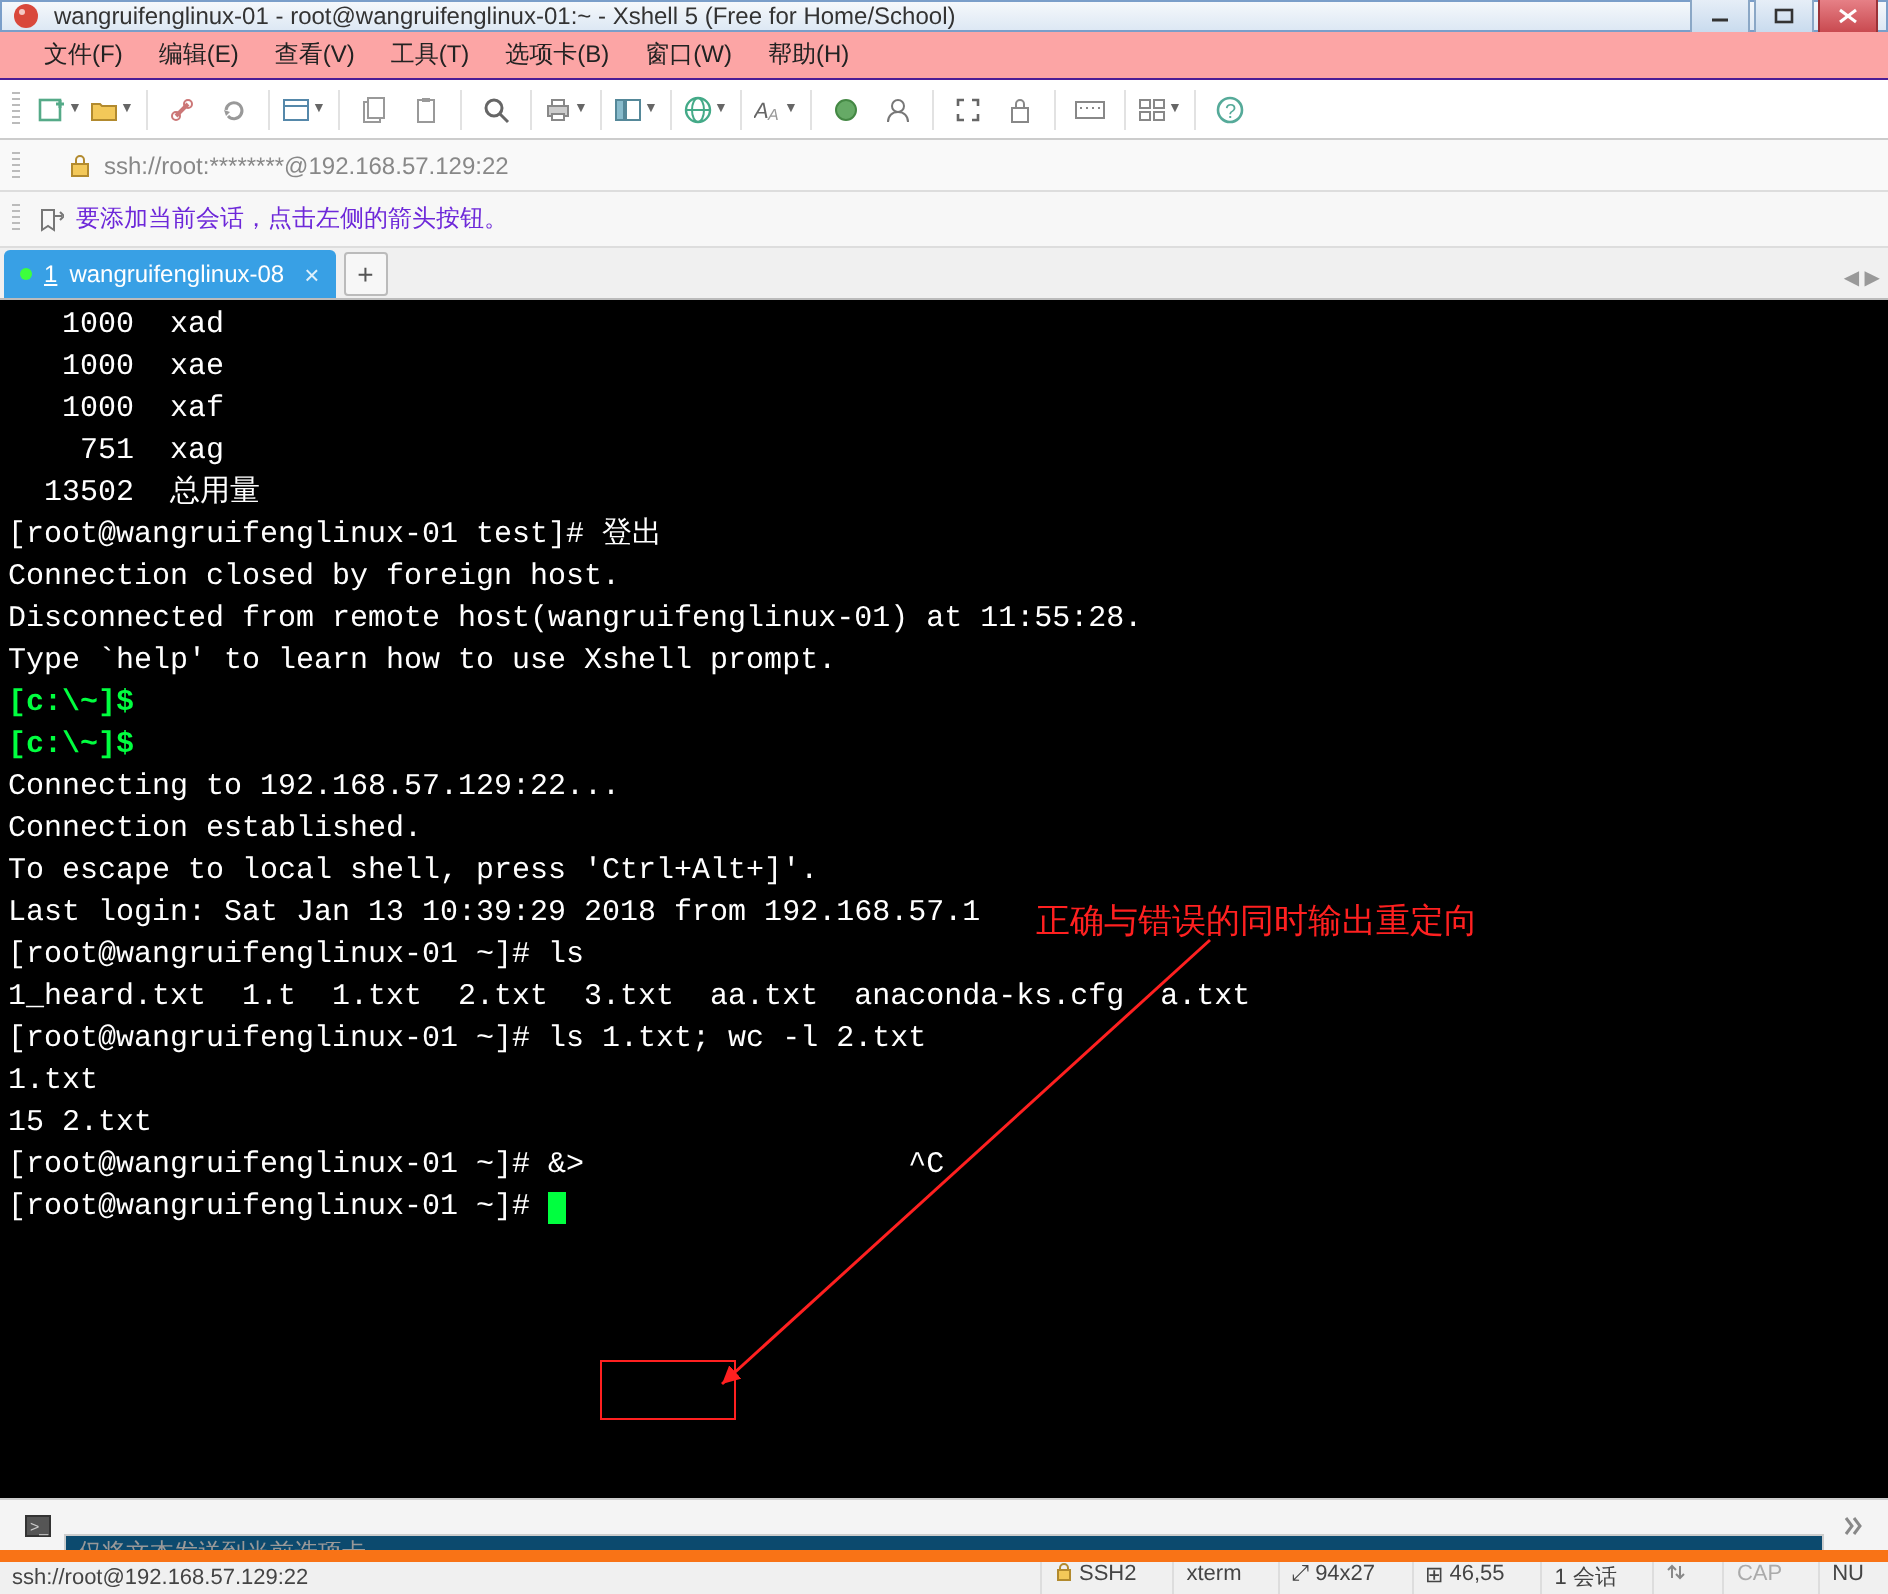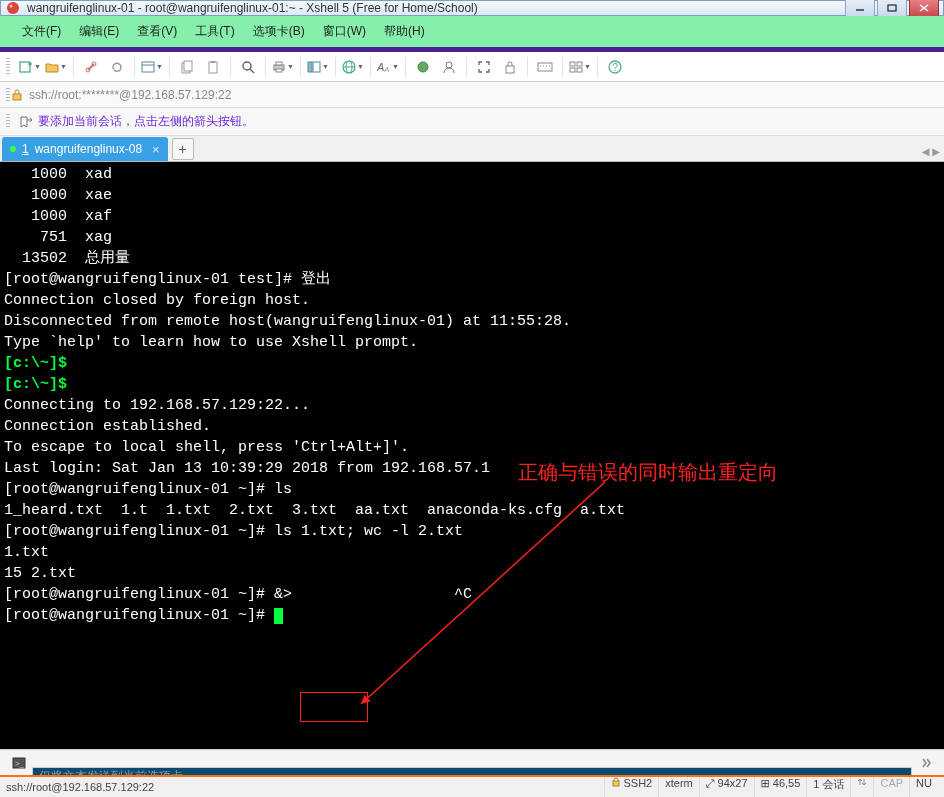--- a/index.html
+++ b/index.html
@@ -9,61 +9,61 @@
 .titlebar { height: 16px; background: linear-gradient(to bottom, #f5f8fb, #dde8f4); border: 1px solid #7a9ec9; display: flex; align-items: center; padding: 0 4px; }
 .titlebar .app-icon { width: 16px; height: 16px; margin-right: 6px; display:flex; align-items:center; justify-content:center;}
 .titlebar .title-text { flex: 1; color: #333; font-size: 12px; }
 .titlebar .win-btns { display: flex; gap: 2px; }
 .titlebar .win-btn { width: 30px; height: 18px; display: flex; align-items: center; justify-content: center; font-size: 12px; cursor: default; }
 .titlebar .minimize { background: linear-gradient(to bottom,#e6eef7,#c9dbee); border:1px solid #8aa7c6;}
 .titlebar .maximize { background: linear-gradient(to bottom,#e6eef7,#c9dbee); border:1px solid #8aa7c6;}
 .titlebar .close { background: linear-gradient(to bottom,#e68086,#c94a50); border:1px solid #9a3237; color:#fff;}
 
 
-.menubar { height: 36px; background: #86efac; border-bottom: 5px solid #4c1d95; display: flex; align-items: center; padding: 0 18px; gap: 10px; }
+.menubar { height: 24px; background: #fca5a5; border-bottom: 1px solid #4c1d95; display: flex; align-items: center; padding: 0 18px; gap: 10px; }
 .menubar span { font-size: 12px; color: #222; padding: 3px 4px; }
 
 
 .toolbar { height: 30px; background: #fff; border-bottom: 1px solid #ccc; display: flex; align-items: center; padding: 0 10px 0 18px; gap: 2px; position:relative;}
 .toolbar::before { content:""; position:absolute; left:6px; top:6px; bottom:6px; width:4px; background: repeating-linear-gradient(to bottom,#bbb 0 1px,transparent 1px 3px);}
 .toolbar .tb-btn { width: 24px; height: 22px; display:flex; align-items:center; justify-content:center; color:#555; position:relative;}
 .toolbar .sep { width:1px; height:20px; background:#e2e2e2; margin:0 3px;}
 .arrow-down { font-size:7px; margin-left:1px; color:#666;}
 
 
-.addrbar { height: 26px; background: #f9f9f9; border-bottom: 1px solid #ddd; display:flex; align-items:center; padding: 0 12px 0 11px; gap:6px; color:#888; font-size:12px; position:relative;}
+.addrbar { height: 26px; background: #f9f9f9; border-bottom: 1px solid #ddd; display:flex; align-items:center; padding: 0 12px 0 34px; gap:6px; color:#888; font-size:12px; position:relative;}
 .addrbar::before { content:""; position:absolute; left:6px; top:6px; bottom:6px; width:4px; background: repeating-linear-gradient(to bottom,#bbb 0 1px,transparent 1px 3px);}
 
 
 .hintbar { height: 28px; background: #f7f7f7; border-bottom: 1px solid #ddd; display:flex; align-items:center; padding:0 12px 0 18px; color:#6d28d9; font-size:12px; gap:6px; position:relative;}
 .hintbar::before { content:""; position:absolute; left:6px; top:6px; bottom:6px; width:4px; background: repeating-linear-gradient(to bottom,#bbb 0 1px,transparent 1px 3px);}
 
 
 .tabstrip { height: 26px; background: #f0f0f0; border-bottom: 1px solid #bbb; display:flex; align-items:flex-end; padding:0 2px; position:relative;}
 .tab { height: 24px; background:#38a0e5; color:#fff; border-top-left-radius:3px; border-top-right-radius:3px; display:flex; align-items:center; padding:0 8px; gap:6px; font-size:12px; margin-right:2px;}
 .tab .bullet { width:6px; height:6px; background:#3dff3d; border-radius:50%;}
 .tab .close-x { margin-left:4px; font-size:13px; color:#dff0fb;}
 .tab-add { width:22px; height:22px; border:1px solid #bbb; background:#f7f7f7; display:flex; align-items:center; justify-content:center; font-size:14px; color:#555; border-radius:2px; margin-left:2px; margin-bottom:1px;}
 .tabstrip .right-arrows { position:absolute; right:4px; bottom:4px; display:flex; gap:4px; color:#999; font-size:10px;}
 
 
 .terminal { flex:1; background:#000; color:#fff; font-family:"NSimSun","SimSun","Consolas","Courier New",monospace; font-size:15px; line-height:21px; padding:2px 4px; position:relative; overflow:hidden; white-space:pre;}
 .terminal .green { color:#00ff3f; font-weight:bold;}
 .terminal .cursor { display:inline-block; width:9px; height:16px; background:#00ff3f; vertical-align:text-bottom;}
 .annotation-box { position:absolute; border:1px solid #ff2020; pointer-events:none;}
-.annotation-text { position:absolute; color:#ff2020; font-family:"Microsoft YaHei",sans-serif; font-size:20px; pointer-events:none;}
+.annotation-text { position:absolute; color:#ff2020; font-family:"Microsoft YaHei",sans-serif; font-size:17px; pointer-events:none;}
 .arrow-line { position:absolute; pointer-events:none;}
 
 
 .bottominput { height:26px; background:#f4f4f4; border-top:1px solid #ccc; display:flex; align-items:center; padding:0 8px 0 12px; gap:6px;}
 .bottominput .inputbox { flex:1; height:20px; border:1px solid #ccc; background:#0c4a6e; color:#999; padding:0 6px; display:flex; align-items:center; font-size:12px;margin-top:28px;}
 .bottominput .send { width:18px; height:18px; display:flex; align-items:center; justify-content:center; color:#666;}
 
 
-.statusbar { height:22px; background:#f0f0f0; border-top:2px solid #f97316; display:flex; align-items:center; font-size:11px; color:#444; padding:0 6px; }
+.statusbar { height:22px; background:#f0f0f0; border-top:6px solid #f97316; display:flex; align-items:center; font-size:11px; color:#444; padding:0 6px; gap:12px;}
 .statusbar .left { flex:1;}
 .statusbar .cell { display:flex; gap:3px; padding:0 6px; border-left:1px solid #ddd; height:100%;}
 
 svg { display:block;}
 </style>
 </head>
 <body>
 
 <div class="titlebar">
   <span class="app-icon">

